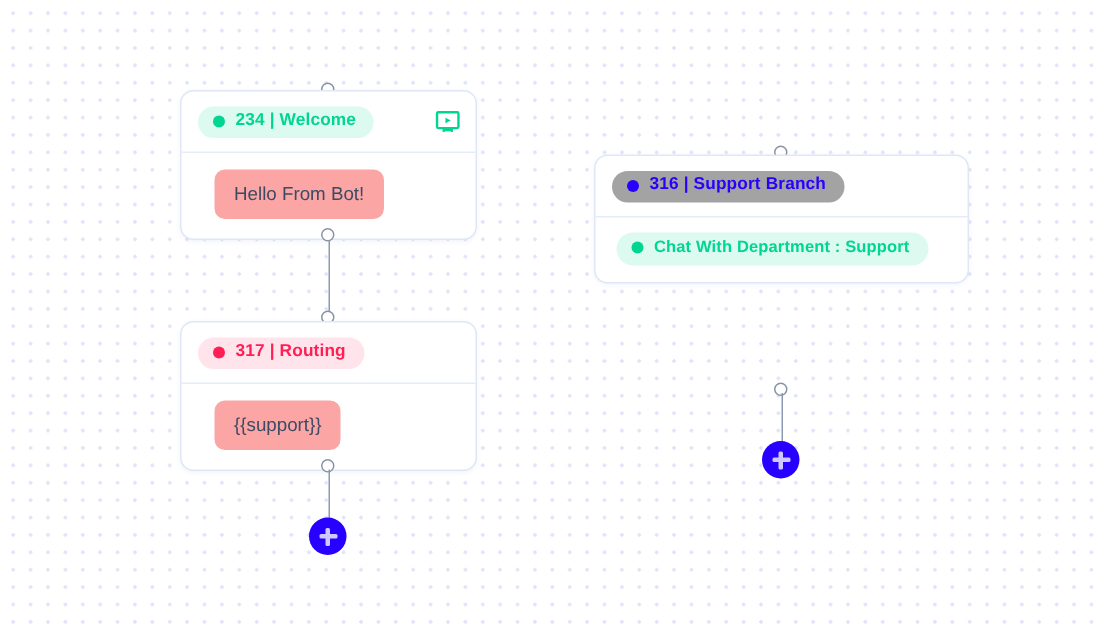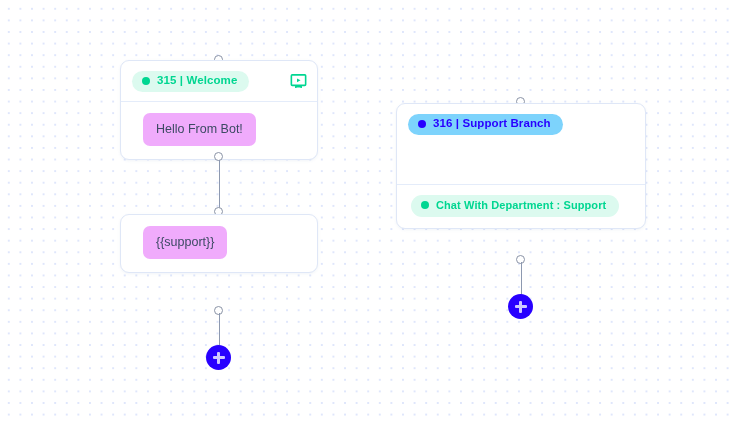--- a/index.html
+++ b/index.html
@@ -67,46 +67,46 @@
     border-radius: 50%;
     flex: 0 0 auto;
   }
 
   .badge.green { background: #dcfaef; color: #00d691; }
   .badge.green .dot { background: #00d691; }
 
   .badge.red { background: #ffe4ec; color: #ff1f55; }
   .badge.red .dot { background: #ff1f55; }
 
-  .badge.blue { background: #7dd3fc; color: #2800ff; }
+  .badge.blue { background: #a3a3a3; color: #2800ff; }
   .badge.blue .dot { background: #2800ff; }
 
   .badge.action {
     background: #dcfaef;
     color: #00d691;
     font-size: 11px;
     padding: 5px 13px 6px 10px;
   }
   .badge.action .dot { background: #00d691; }
 
   
   .bubble {
     display: inline-block;
-    background: #f0abfc;
+    background: #fca5a5;
     color: #3c4a63;
     border-radius: 7px;
     padding: 8px 13px 9px 13px;
     font-size: 12.5px;
     line-height: 1.28;
     max-width: 190px;
   }
   .bubble.wide { max-width: 178px; }
 
   .bubble-row { padding: 11px 13px 13px 22px; }
-  .action-row { padding: 10px 12px 11px 14px; margin-top: 40px; }
+  .action-row { padding: 10px 12px 11px 14px; }
 
   
   .hdr-icon {
     width: 17px;
     height: 17px;
     display: block;
   }
 
   
   .port {
@@ -154,21 +154,21 @@
 <body>
 
 <div id="canvas">
 
   <div class="port" style="left:214px; top:55px;"></div>
 
   <div class="node" style="left:120px; top:60px; width:198px;">
     <div class="node-section node-header">
       <span class="badge green">
         <span class="dot"></span>
-        <span>315 | Welcome</span>
+        <span>234 | Welcome</span>
       </span>
       <span>
         <svg class="hdr-icon" viewBox="0 0 20 20" fill="none" aria-hidden="true">
           <rect x="1.6" y="2.2" width="16.8" height="12.4" rx="1" stroke="#00d691" stroke-width="1.9"></rect>
           <path d="M8.2 6.4 L12.4 8.6 L8.2 10.8 Z" fill="#00d691"></path>
           <path d="M10 14.6 V16.2" stroke="#00d691" stroke-width="1.7"></path>
           <path d="M6.8 17.6 V16.2 H13.2 V17.6" stroke="#00d691" stroke-width="1.7"></path>
         </svg>
       </span>
     </div>
@@ -177,20 +177,26 @@
     </div>
   </div>
 
   <div class="port" style="left:214px; top:152px;"></div>
 
   <div class="edge thin" style="left:218.5px; top:160px; height:52px;"></div>
 
   <div class="port" style="left:214px; top:207px;"></div>
 
   <div class="node" style="left:120px; top:214px; width:198px;">
+    <div class="node-section node-header">
+      <span class="badge red">
+        <span class="dot"></span>
+        <span>317 | Routing</span>
+      </span>
+    </div>
     <div class="node-section bubble-row">
       <span class="bubble">{{support}}</span>
     </div>
   </div>
 
   <div class="port" style="left:214px; top:306px;"></div>
 
   <div class="edge thin" style="left:218.5px; top:313px; height:35px;"></div>
 
   <button class="add-btn" style="left:206px; top:345px;">

